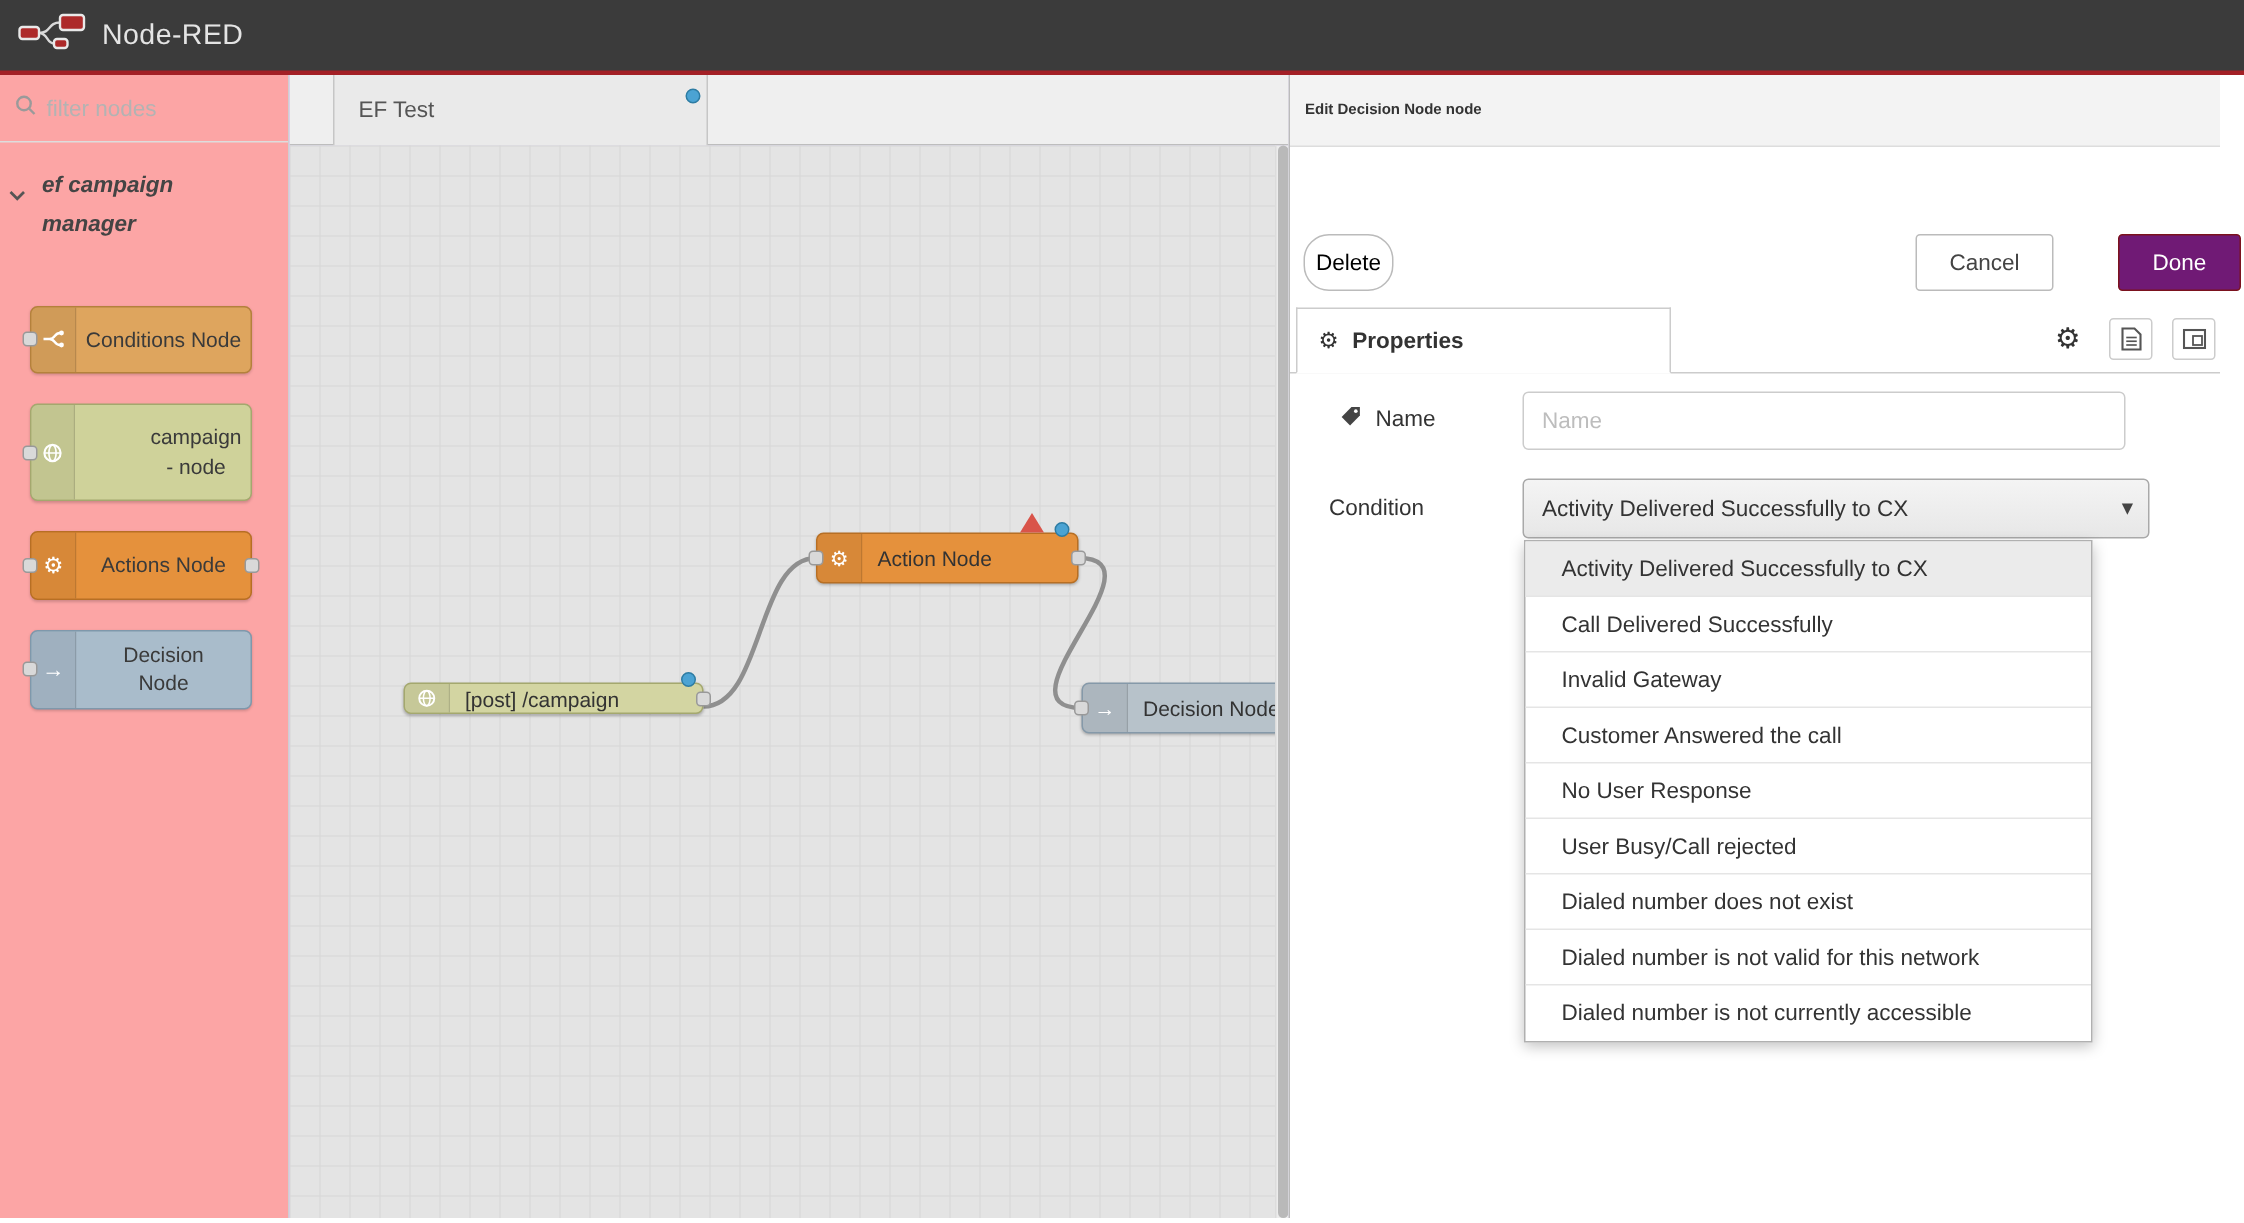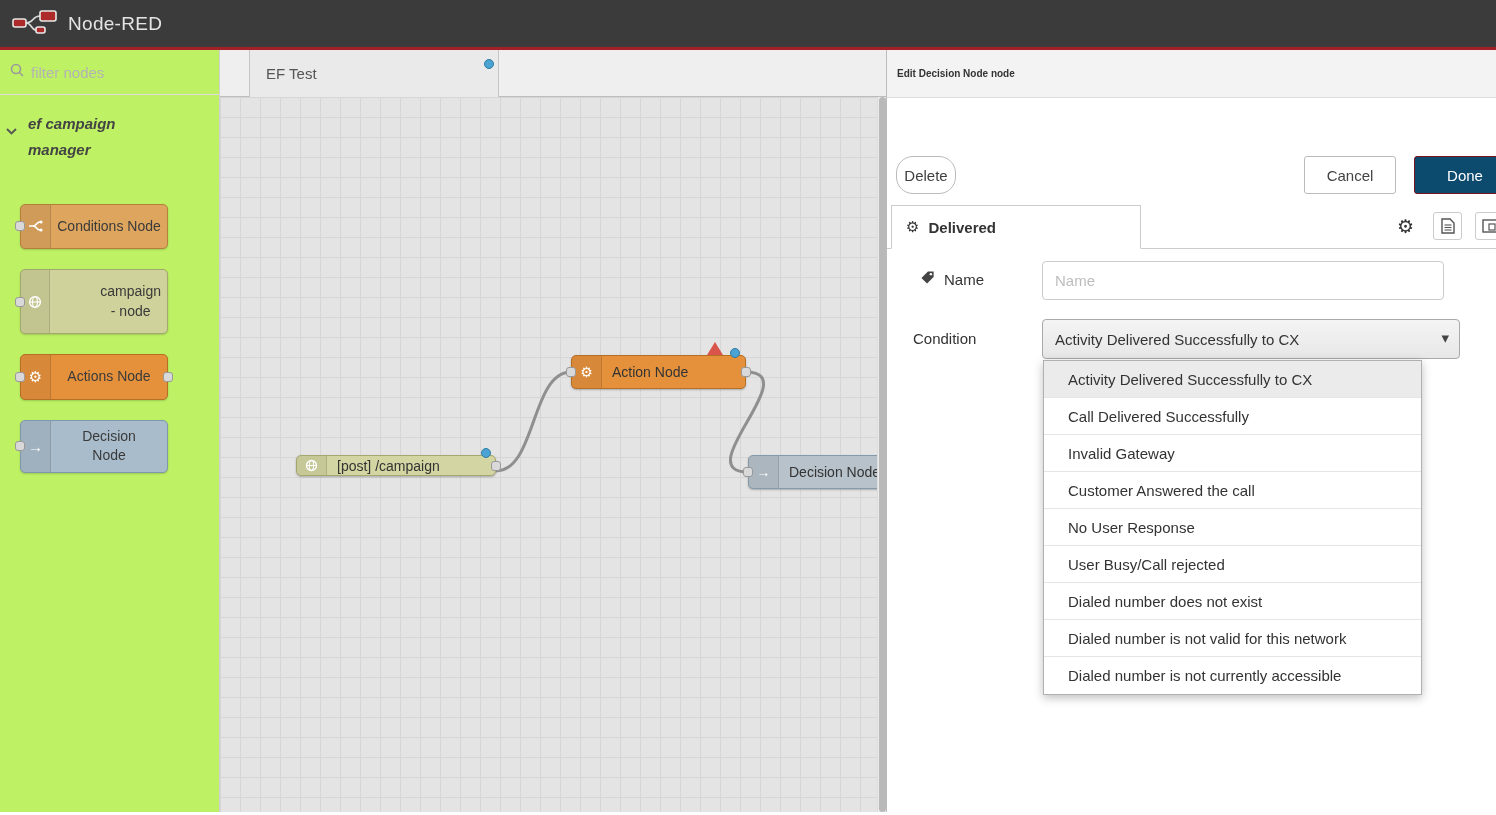--- a/index.html
+++ b/index.html
@@ -8,21 +8,21 @@
   .app { position:relative; width:1496px; height:815px; }
 
   
   .header { height:50px; background:#3b3b3b; border-bottom:3px solid #a32026;
             display:flex; align-items:center; padding:0 12px; }
   .header .title { color:#e4e4e4; font-size:19px; margin-left:10px; letter-spacing:.3px; }
 
   .main { display:flex; height:762px; }
 
   
-  .palette { width:220px; background:#bef264; border-right:1px solid #cfcfcf; position:relative; flex:none; }
+  .palette { width:193px; background:#fca5a5; border-right:1px solid #cfcfcf; position:relative; flex:none; }
   .search { height:45px; border-bottom:1px solid #ddd; display:flex; align-items:center; padding:0 10px; }
   .search input { border:none; background:transparent; outline:none; font-size:15px; color:#555; margin-left:7px; width:150px;
                   font-family:"Liberation Sans","DejaVu Sans",sans-serif; }
   .search input::placeholder { color:#b3b3b3; }
   .category { position:relative; padding:16px 10px 12px 28px; font-weight:bold; font-size:15px; color:#444; line-height:1.75; max-width:175px;font-style:italic; }
   .category .chev { position:absolute; left:6px; top:22px; }
   .palette-nodes { padding:28px 0 0 20px; }
   .pnode { position:relative; width:148px; min-height:38px; border:1px solid; border-radius:5px;
            display:flex; align-items:stretch; margin-bottom:20px; box-shadow:0 1px 2px rgba(0,0,0,.18); cursor:move; }
   .pnode .icon-box { width:30px; display:flex; align-items:center; justify-content:center;
@@ -75,23 +75,23 @@
 
   
   .editor { width:621px; flex:none; position:relative; background:#fff; border-left:1px solid #bbb; }
   .editor-header { height:48px; background:#f3f3f3; border-bottom:1px solid #ddd;
                    display:flex; align-items:center; padding:0 10px;
                    font-size:10px; font-weight:bold; color:#333; }
   .ebody { position:absolute; top:48px; left:0; right:0; bottom:0; }
   .btn { position:absolute; height:38px; border:1px solid #bbb; border-radius:3px; background:#fff;
          font-size:15px; color:#555; display:flex; align-items:center; justify-content:center; cursor:pointer;
          font-family:"Liberation Sans","DejaVu Sans",sans-serif; }
-  .btn-delete { left:9px;  top:58px; width:60px; color:#404040;border-radius:17px; }
+  .btn-delete { left:9px;  top:58px; width:60px; color:#000000;border-radius:17px; }
   .btn-cancel { left:417px; top:58px; width:92px; color:#444; }
-  .btn-done   { left:527px; top:58px; width:102px; background:#0c4a6e; border-color:#7b121e; color:#fff; }
+  .btn-done   { left:552px; top:58px; width:82px; background:#701a75; border-color:#7b121e; color:#fff; }
 
   .tabs-line { position:absolute; left:0; right:0; top:150px; border-top:1px solid #ccc; }
   .ptab { position:absolute; left:4px; top:107px; width:250px; height:44px; background:#fff;
           border:1px solid #ccc; border-bottom:1px solid #fff; z-index:2;
           display:flex; align-items:center; gap:9px; padding:0 14px;
           font-size:15px; font-weight:bold; color:#333; cursor:pointer; }
   .tab-actions { position:absolute; right:3px; top:114px; display:flex; align-items:center; gap:13px; z-index:2; }
   .icon-btn { width:29px; height:28px; background:#fff; border:1px solid #ccc; border-radius:3px;
               display:flex; align-items:center; justify-content:center; cursor:pointer; color:#555; }
   .icon-btn.plain { border:none; background:transparent; font-size:19px; color:#333; }
@@ -248,21 +248,21 @@
       <div class="editor-header">Edit Decision Node node</div>
 
       <div class="ebody">
         <button class="btn btn-delete">Delete</button>
         <button class="btn btn-cancel">Cancel</button>
         <button class="btn btn-done">Done</button>
 
         <div class="tabs-line"></div>
         <div class="ptab">
           <span style="font-weight:normal;font-size:15px;">⚙</span>
-          <span>Delivered</span>
+          <span>Properties</span>
         </div>
         <div class="tab-actions">
           <span class="icon-btn plain">⚙</span>
           <span class="icon-btn">
             <svg width="14" height="16" viewBox="0 0 14 16">
                 <path d="M1,1 H9 L13,5 V15 H1 Z" fill="none" stroke="#555" stroke-width="1.4"></path>
                 <line x1="3.5" y1="7" x2="10.5" y2="7" stroke="#555" stroke-width="1.1"></line>
                 <line x1="3.5" y1="9.5" x2="10.5" y2="9.5" stroke="#555" stroke-width="1.1"></line>
                 <line x1="3.5" y1="12" x2="10.5" y2="12" stroke="#555" stroke-width="1.1"></line>
               </svg>

